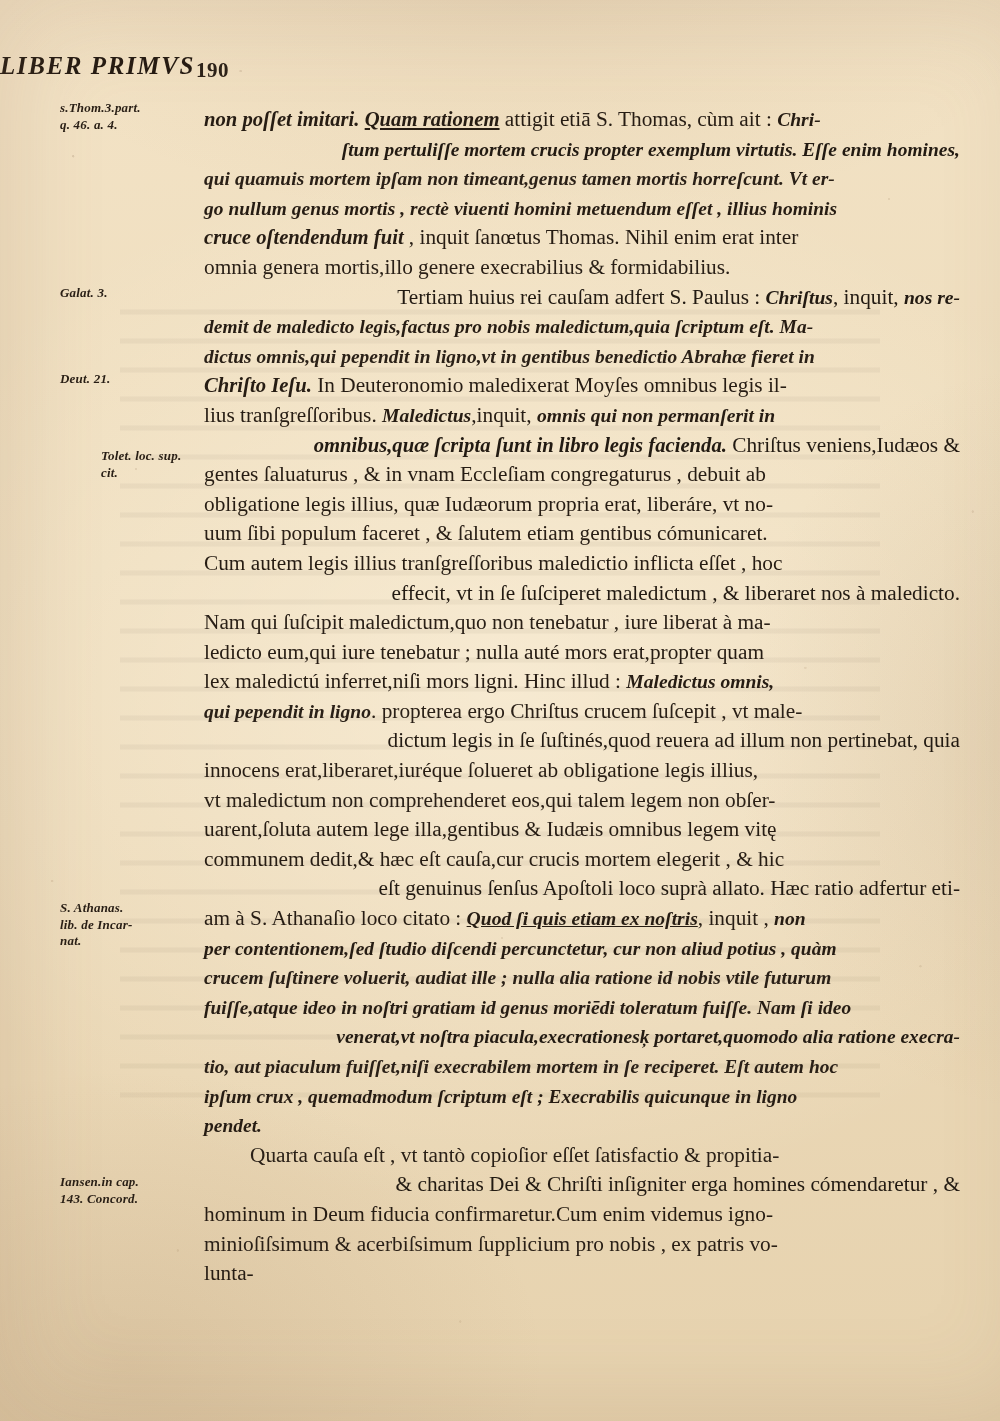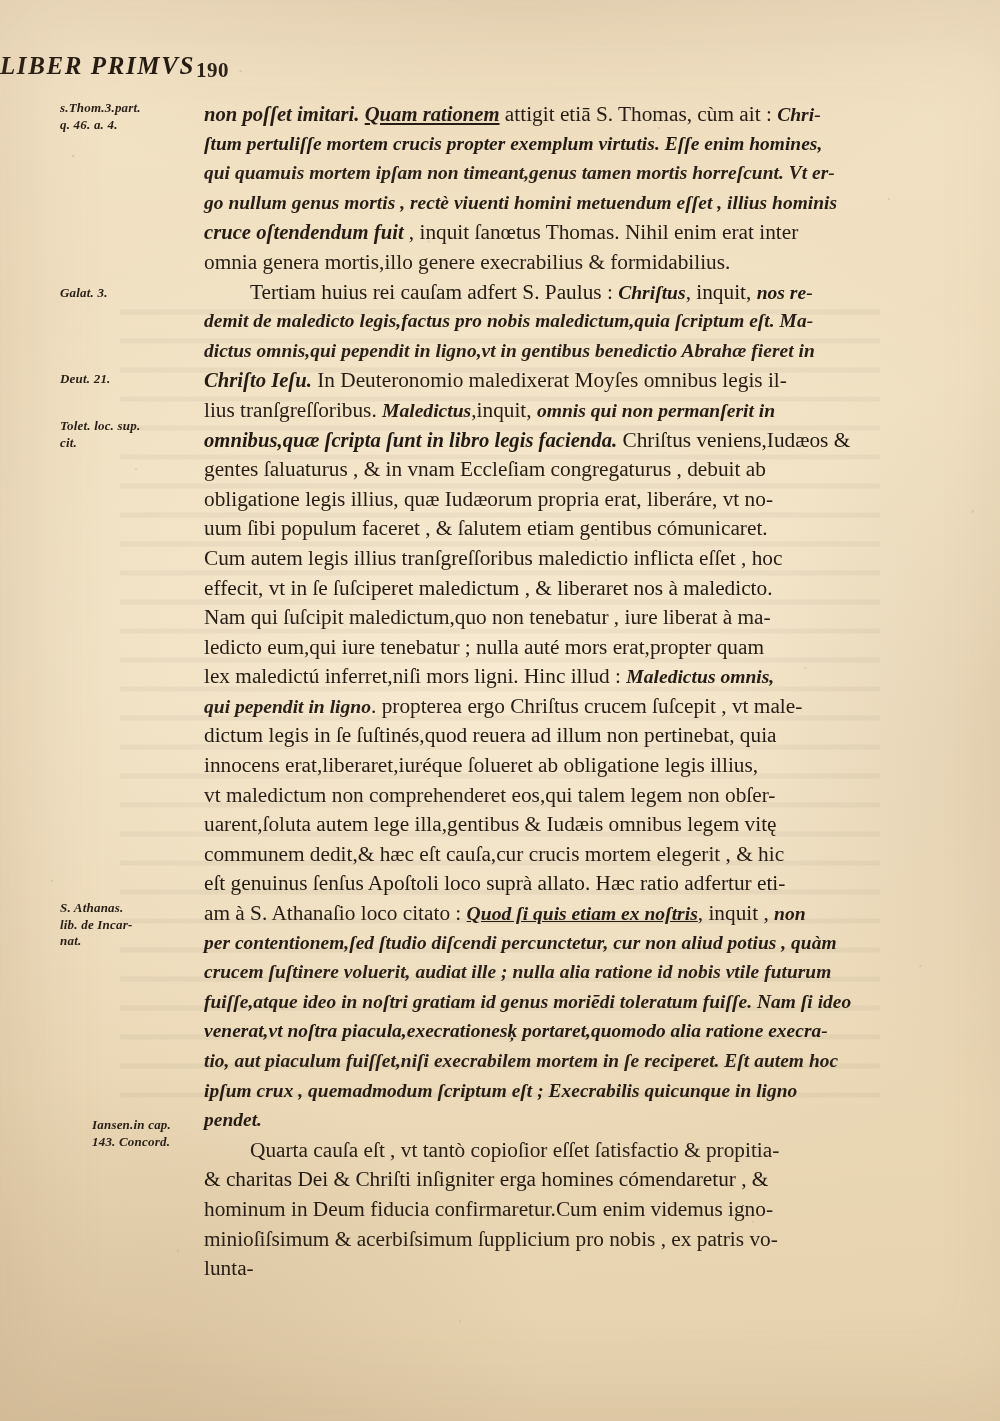--- a/index.html
+++ b/index.html
@@ -112,21 +112,21 @@
   
   #textblock {
     position: absolute;
     left: 204px;
     top: 100px;
     width: 756px;
   }
   .ln {
     position: relative;
     height: 29.6px;
-    line-height: 28px;
+    line-height: 39px;
     white-space: nowrap;
     font-size: 21.3px;
     color: #261c13;
   }
   .ln.ital {
     font-style: italic;
     font-weight: 700;
     font-size: 19.4px;
     letter-spacing: 0.05px;
   }
@@ -140,21 +140,21 @@
     font-size: 0.92em;
   }
   .ln .itlead {
     font-style: italic;
     font-weight: 700;
     font-size: 0.97em;
   }
 
   
   #textblock .ln:nth-child(3n)   { color: #2a2017; }
-  #textblock .ln:nth-child(5n+2) { color: #221a12; }
+  #textblock .ln:nth-child(5n+2) { color: #221a12; text-align: right; }
 
   #edgeshade {
     position: absolute; inset: 0; pointer-events: none;
     box-shadow: inset 0 0 90px 18px rgba(140,108,72,0.16);
   }
 </style>
 </head>
 <body>
 
 <div id="page">
@@ -171,30 +171,30 @@
       <div class="marginalia" style="top: 100px;">
         <div>s.Thom.3.part.</div>
         <div>q. 46. a. 4.</div>
       </div>
       <div class="marginalia" style="top: 285px;">
         <div>Galat. 3.</div>
       </div>
       <div class="marginalia" style="top: 371px;">
         <div>Deut. 21.</div>
       </div>
-      <div class="marginalia" style="top: 418px;">
+      <div class="marginalia" style="top: 448px; margin-left: 41px;">
         <div>Tolet. loc. sup.</div>
         <div>cit.</div>
       </div>
       <div class="marginalia" style="top: 900px;">
         <div>S. Athanas.</div>
         <div>lib. de Incar-</div>
         <div>nat.</div>
       </div>
-      <div class="marginalia" style="top: 1117px; margin-left: 32px;">
+      <div class="marginalia" style="top: 1174px;">
         <div>Iansen.in cap.</div>
         <div>143. Concord.</div>
       </div>
     </div>
 
   <div id="textblock">
       <div class="ln"><span class="itlead">non poſſet imitari. <u>Quam rationem</u></span> attigit etiā S. Thomas, cùm ait : <i>Chri-</i></div>
       <div class="ln ital">ſtum pertuliſſe mortem crucis propter exemplum virtutis.  Eſſe enim homines,</div>
       <div class="ln ital">qui quamuis mortem ipſam non timeant,genus tamen mortis horreſcunt. Vt er-</div>
       <div class="ln ital">go nullum genus mortis , rectè  viuenti homini metuendum eſſet , illius hominis</div>

